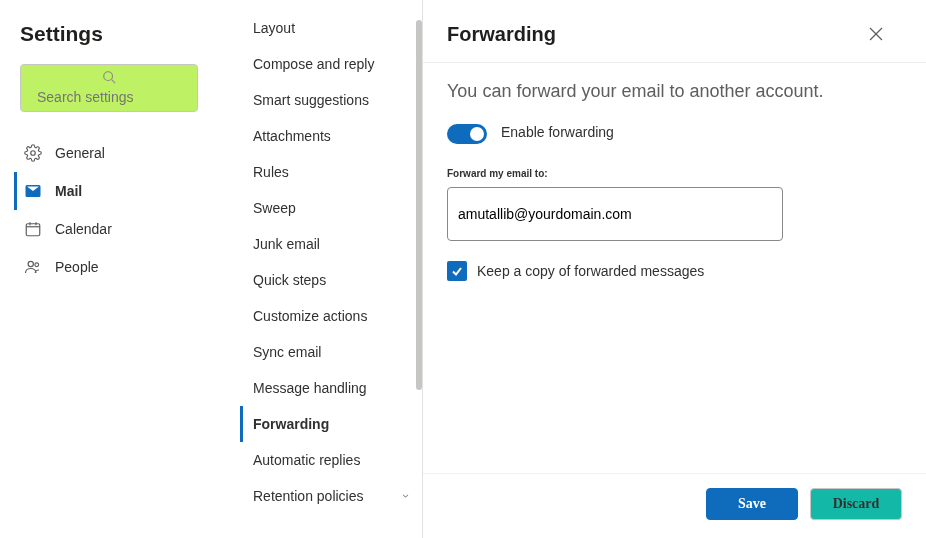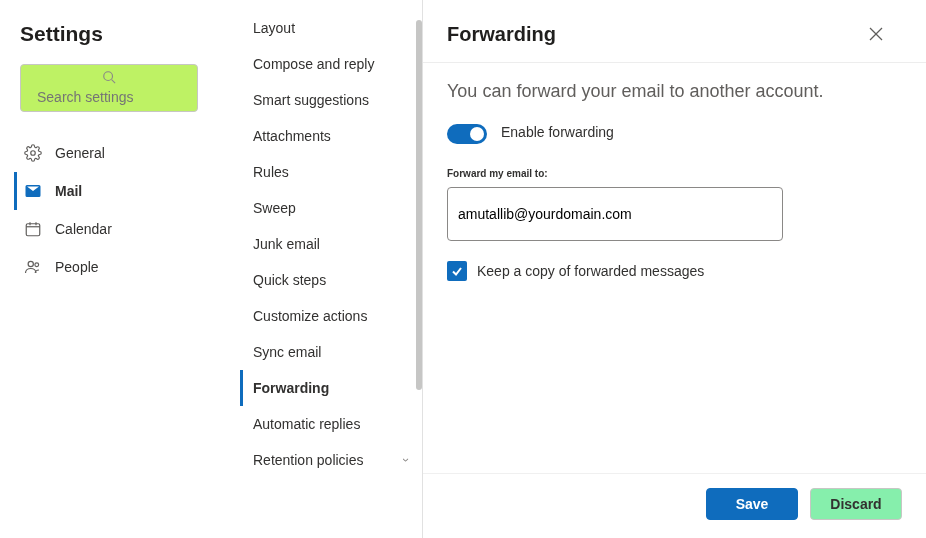--- a/index.html
+++ b/index.html
@@ -205,37 +205,38 @@
     display:flex;align-items:center;justify-content:center;
     cursor:pointer;
   }
   .checkbox svg { stroke:#fff; }
   .footer {
     padding: 14px 24px 18px;
     display:flex;
     justify-content:flex-end;
     gap:12px;
     border-top:1px solid #f0f0f0;
+    font-family:Liberation Serif, serif;
   }
   .btn {
     min-width:92px;
     padding:7px 18px;
     font-size:14px;
     border-radius:4px;
     cursor:pointer;
     font-weight:600;
     text-align:center;
   }
   .btn-primary {
     background:#0f6cbd;
     color:#fff;
     border:1px solid #0f6cbd;
   }
   .btn-secondary {
-    background:#86efac;
+    background:#14b8a6;
     color:#323130;
     border:1px solid #c7c6c4;
   }
 </style>
 </head>
 <body>
 
 <div class="app">
 
   <div class="sidebar">
@@ -300,20 +301,21 @@
       <div class="sub-item"><span>Layout</span></div>
       <div class="sub-item"><span>Compose and reply</span></div>
       <div class="sub-item"><span>Smart suggestions</span></div>
       <div class="sub-item"><span>Attachments</span></div>
       <div class="sub-item"><span>Rules</span></div>
       <div class="sub-item"><span>Sweep</span></div>
       <div class="sub-item"><span>Junk email</span></div>
       <div class="sub-item"><span>Quick steps</span></div>
       <div class="sub-item"><span>Customize actions</span></div>
       <div class="sub-item"><span>Sync email</span></div>
+      <div class="sub-item"><span>Message handling</span></div>
       <div class="sub-item active"><span>Forwarding</span></div>
       <div class="sub-item"><span>Automatic replies</span></div>
       <div class="sub-item has-chevron"><span>Retention policies</span></div>
     </div>
     <div class="scrollbar-track">
       <div class="scrollbar-thumb"></div>
     </div>
   </div>
 
   <div class="main">

